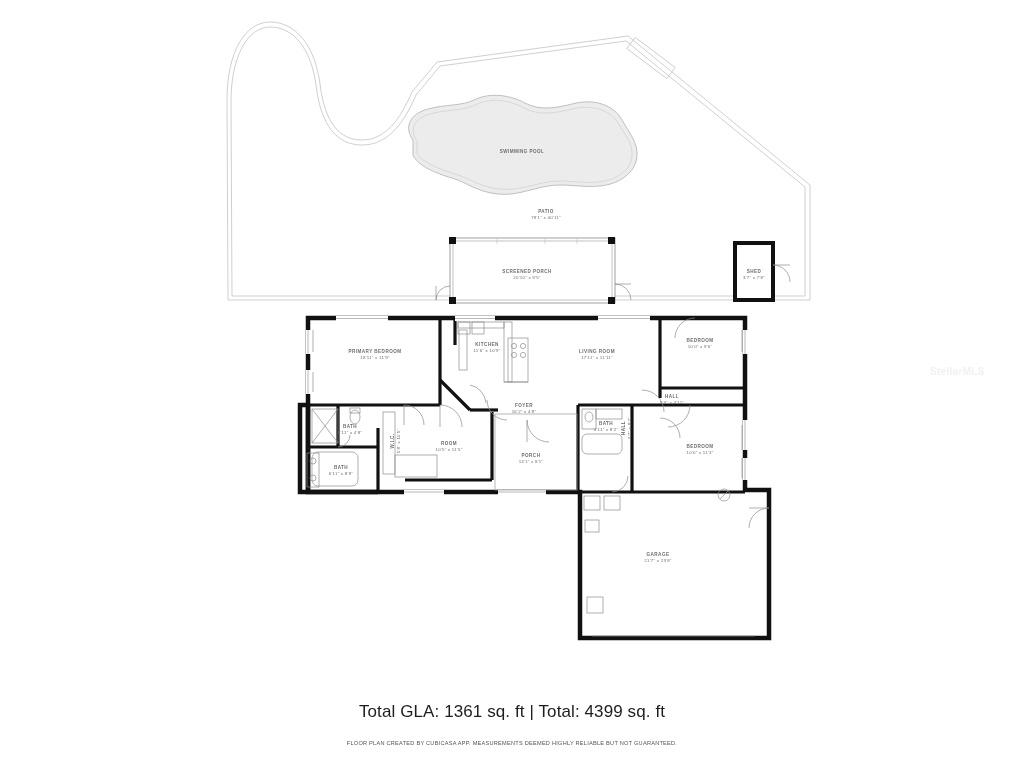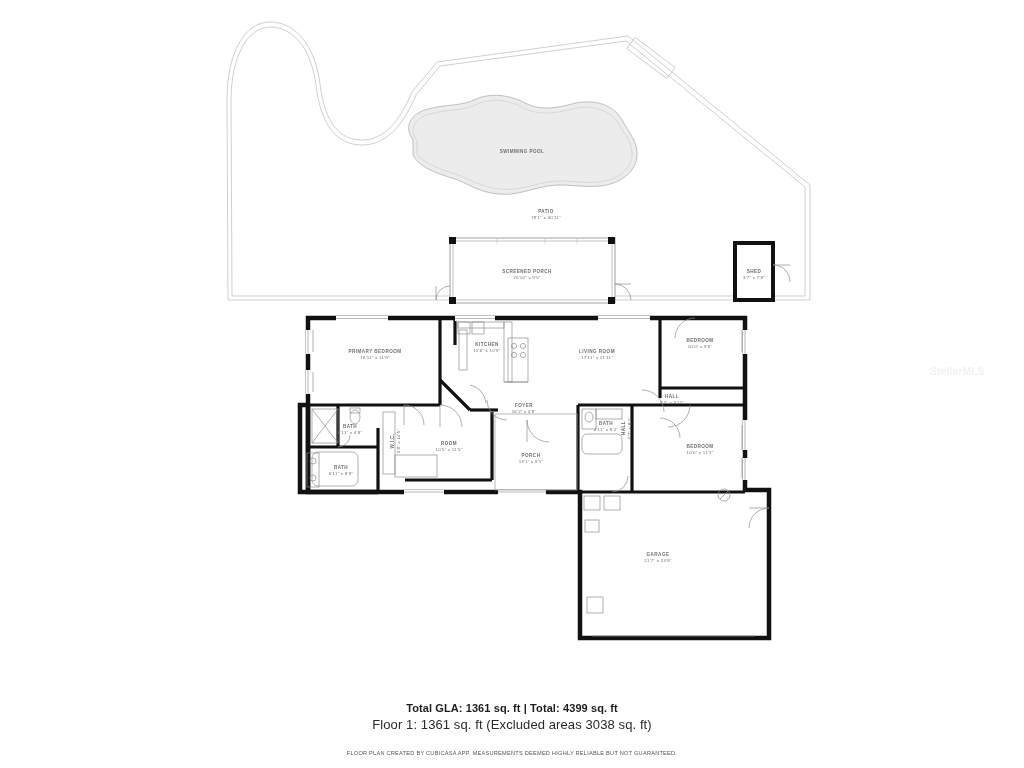--- a/index.html
+++ b/index.html
@@ -13,21 +13,21 @@
   
   .lbl{position:absolute;text-align:center;line-height:1.25;
        font-family:"Liberation Sans",sans-serif;color:#6e6e6e;
        letter-spacing:.2px;white-space:nowrap;pointer-events:none;}
   .lbl .nm{display:block;font-size:4.6px;font-weight:600;letter-spacing:.45px;}
   .lbl .dm{display:block;font-size:4.4px;letter-spacing:.25px;}
   .lbl.vert{transform-origin:50% 50%;}
 
   
   #footer{position:absolute;left:0;top:690px;width:1024px;text-align:center;}
-  #f1{font-size:11px;font-weight:bold;color:#1d1d1d;letter-spacing:.1px;padding-top:12px;}
+  #f1{font-size:17px;font-weight:normal;color:#1d1d1d;letter-spacing:.1px;padding-top:12px;}
   #f2{font-size:13px;color:#2a2a2a;letter-spacing:.1px;padding-top:3px;}
   #f3{font-size:5.6px;color:#555;letter-spacing:.25px;padding-top:18px;}
 
   
   #wm{position:absolute;left:930px;top:366px;font-size:10px;font-weight:bold;
       color:#f1f1f1;letter-spacing:.3px;}
 </style>
 </head>
 <body>
 
@@ -341,17 +341,16 @@
     <div class="lbl vert" style="left: 627px; top: 428px; transform: translate(-50%, -50%) rotate(-90deg);">
       <span class="nm">HALL</span>
         <span class="dm">6'7" x 8'2"</span>
     </div>
   </div>
 
   <div id="wm">StellarMLS</div>
 
   <div id="footer">
     <div id="f1">Total GLA: 1361 sq. ft | Total: 4399 sq. ft</div>
-    <div id="f2">Floor 1: 1361 sq. ft (Excluded areas 3038 sq. ft)</div>
     <div id="f3">FLOOR PLAN CREATED BY CUBICASA APP. MEASUREMENTS DEEMED HIGHLY RELIABLE BUT NOT GUARANTEED.</div>
   </div>
 
 </div>
 
 </body></html>

